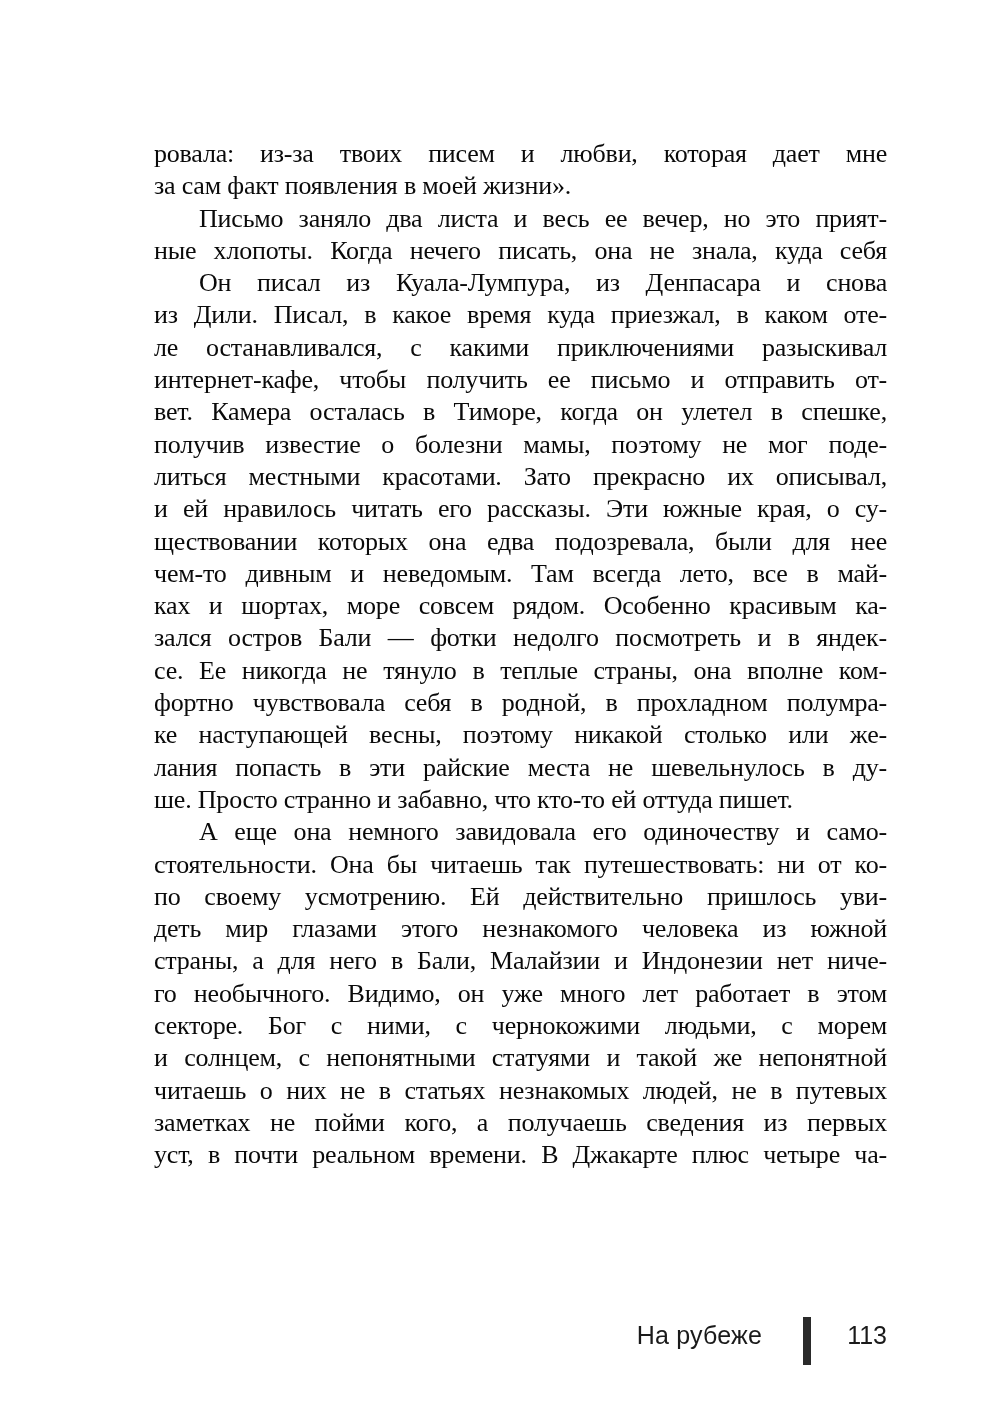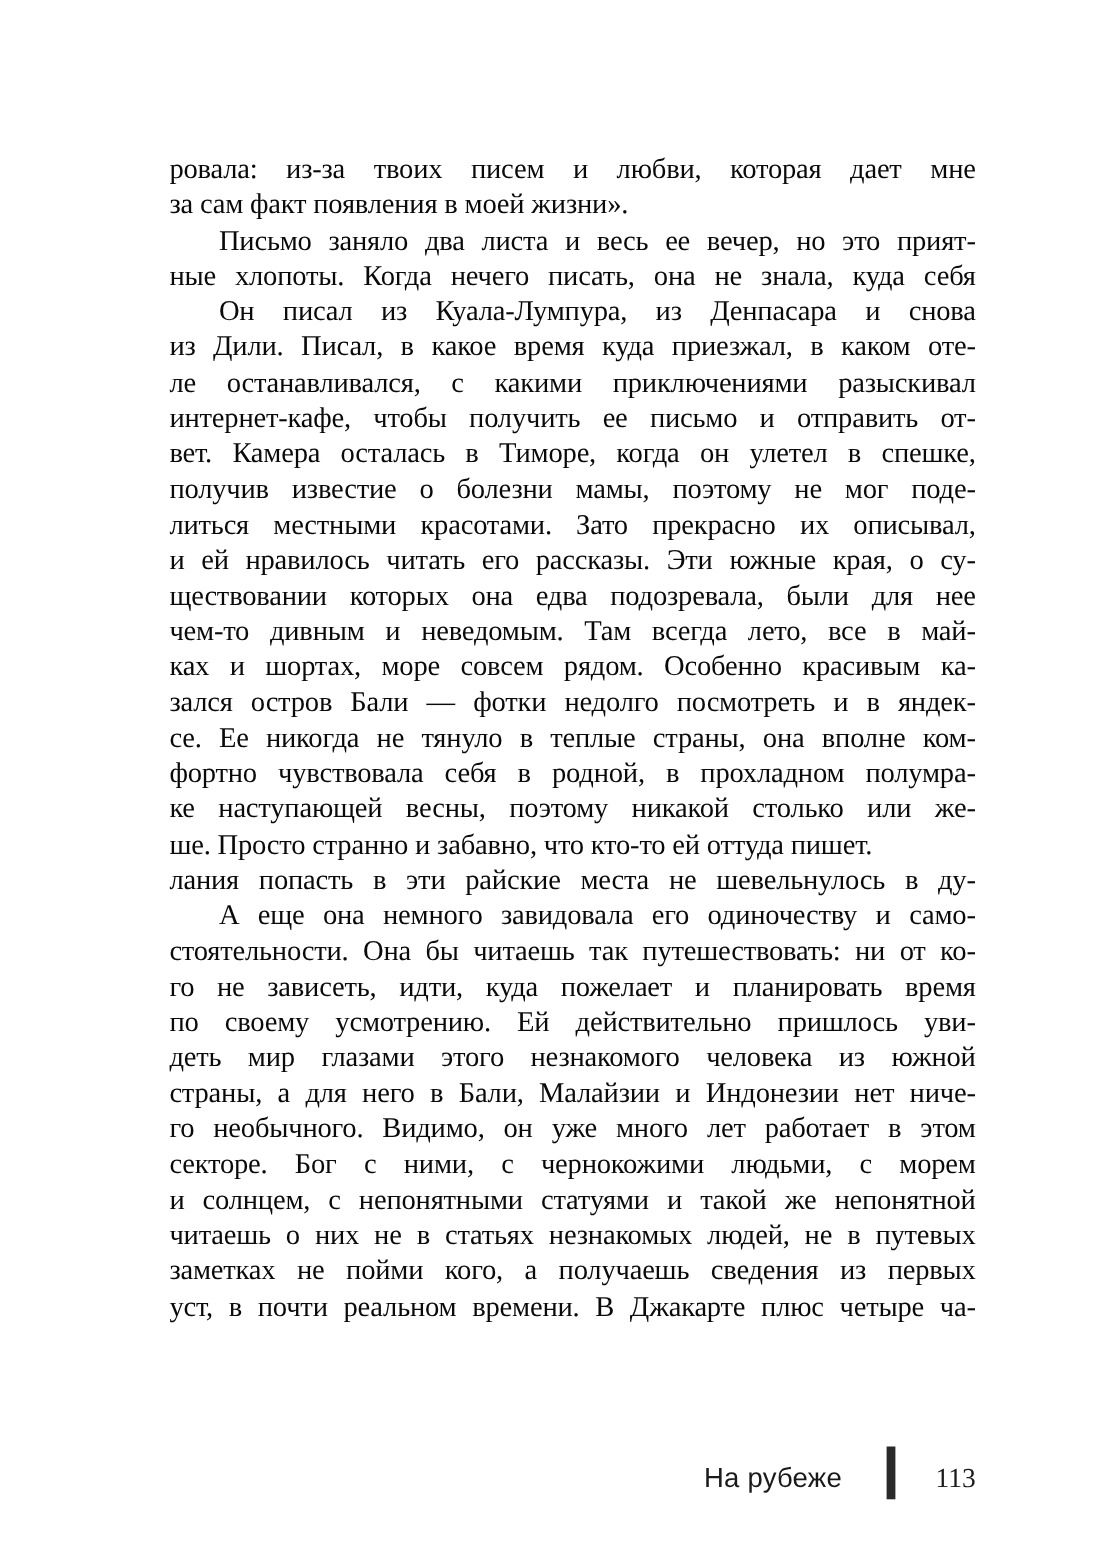--- a/index.html
+++ b/index.html
@@ -36,40 +36,39 @@
     text-align: left;
     text-align-last: left;
     -moz-text-align-last: left;
   }
   .footer {
     position: absolute;
     top: 1305px;
     right: 118px;
     height: 54px;
     display: flex;
-    align-items: flex-end;
+    align-items: flex-start;
     font-family: "Liberation Sans", "DejaVu Sans", sans-serif;
     color: #1a1a1a;
   }
   .running-title {
     font-size: 25px;
     letter-spacing: 0.2px;
   }
   .footer-divider {
     width: 2px;
     height: 48px;
     background: #2a2a2a;
     margin-left: 37px;
     margin-right: 32px;
   }
   .page-number {
     font-size: 25px;
     min-width: 40px;
     text-align: center;
-    font-family: Liberation Serif, serif;
   }
 </style>
 </head>
 <body>
 
 <div class="page">
 
   <div class="text-block">
       <div class="line">ровала: из-за твоих писем и любви, которая дает мне</div>
       <div class="line end">за сам факт появления в моей жизни».</div>
@@ -83,25 +82,24 @@
       <div class="line">получив известие о болезни мамы, поэтому не мог поде-</div>
       <div class="line">литься местными красотами. Зато прекрасно их описывал,</div>
       <div class="line">и ей нравилось читать его рассказы. Эти южные края, о су-</div>
       <div class="line">ществовании которых она едва подозревала, были для нее</div>
       <div class="line">чем-то дивным и неведомым. Там всегда лето, все в май-</div>
       <div class="line">ках и шортах, море совсем рядом. Особенно красивым ка-</div>
       <div class="line">зался остров Бали — фотки недолго посмотреть и в яндек-</div>
       <div class="line">се. Ее никогда не тянуло в теплые страны, она вполне ком-</div>
       <div class="line">фортно чувствовала себя в родной, в прохладном полумра-</div>
       <div class="line">ке наступающей весны, поэтому никакой столько или же-</div>
+      <div class="line">лания попасть в эти райские места не шевельнулось в ду-</div>
       <div class="line end">ше. Просто странно и забавно, что кто-то ей оттуда пишет.</div>
-      <div class="line">лания попасть в эти райские места не шевельнулось в ду-</div>
       <div class="line indent">А еще она немного завидовала его одиночеству и само-</div>
       <div class="line">стоятельности. Она бы читаешь так путешествовать: ни от ко-</div>
-      <div class="line">го не зависеть, идти, куда пожелает и планировать время</div>
       <div class="line">по своему усмотрению. Ей действительно пришлось уви-</div>
       <div class="line">деть мир глазами этого незнакомого человека из южной</div>
       <div class="line">страны, а для него в Бали, Малайзии и Индонезии нет ниче-</div>
       <div class="line">го необычного. Видимо, он уже много лет работает в этом</div>
       <div class="line">секторе. Бог с ними, с чернокожими людьми, с морем</div>
       <div class="line">и солнцем, с непонятными статуями и такой же непонятной</div>
       <div class="line">читаешь о них не в статьях незнакомых людей, не в путевых</div>
       <div class="line">заметках не пойми кого, а получаешь сведения из первых</div>
       <div class="line">уст, в почти реальном времени. В Джакарте плюс четыре ча-</div>
     </div>

